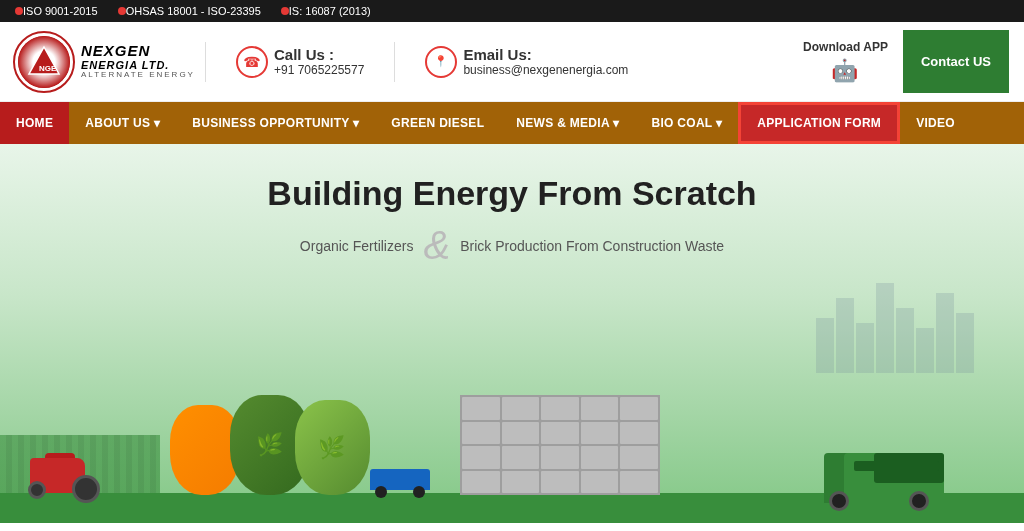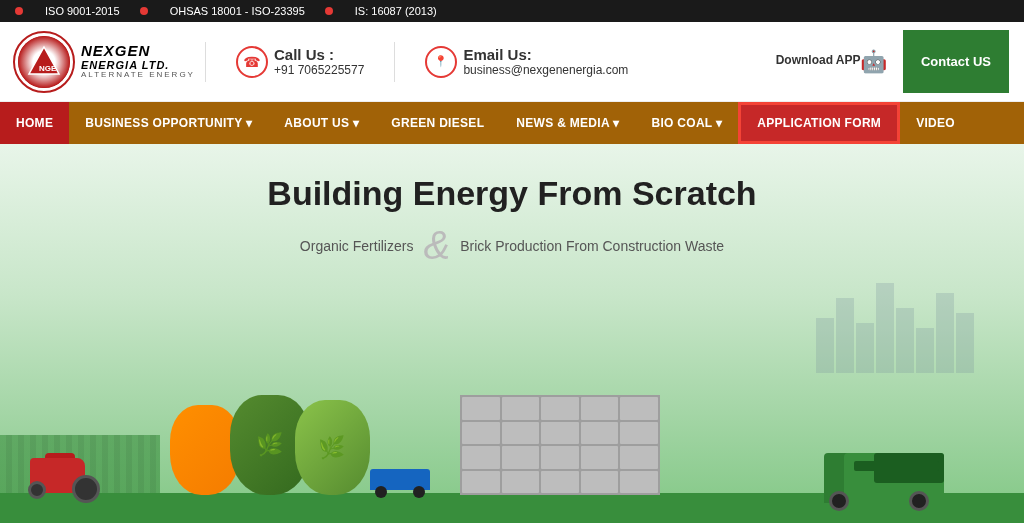--- a/index.html
+++ b/index.html
@@ -11,21 +11,21 @@
       color: #fff;
       font-size: 11px;
       padding: 5px 15px;
       display: flex;
       align-items: center;
       gap: 20px;
     }
     .top-bar-item {
       display: flex;
       align-items: center;
-      gap: 22px;
+      gap: 0;
     }
     .cert-dot {
       width: 8px; height: 8px;
       border-radius: 50%;
       background: #e53935;
       display: inline-block;
     }
 
     
     .header {
@@ -110,21 +110,21 @@
     .divider-v {
       width: 1px; height: 40px;
       background: #ddd;
       margin: 0 10px;
     }
 
     .header-spacer { flex: 1; }
 
     .download-app {
       display: flex;
-      flex-direction: row;
+      flex-direction: column;
       align-items: center;
       margin-right: 15px;
     }
     .download-app-label {
       font-size: 12px;
       font-weight: bold;
       color: #333;
       margin-bottom: 4px;
     }
     .android-icon {
@@ -506,24 +506,24 @@
   </div>
 
   <button class="contact-btn">Contact US</button>
 </div>
 
 <div class="nav-bar">
   <div class="nav-item active">
     <span>HOME</span>
   </div>
   <div class="nav-item">
+    <span>ABOUT US ▾</span>
+  </div>
+  <div class="nav-item">
     <span>BUSINESS OPPORTUNITY ▾</span>
-  </div>
-  <div class="nav-item">
-    <span>ABOUT US ▾</span>
   </div>
   <div class="nav-item">
     <span>GREEN DIESEL</span>
   </div>
   <div class="nav-item">
     <span>NEWS &amp; MEDIA ▾</span>
   </div>
   <div class="nav-item">
     <span>BIO COAL ▾</span>
   </div>

